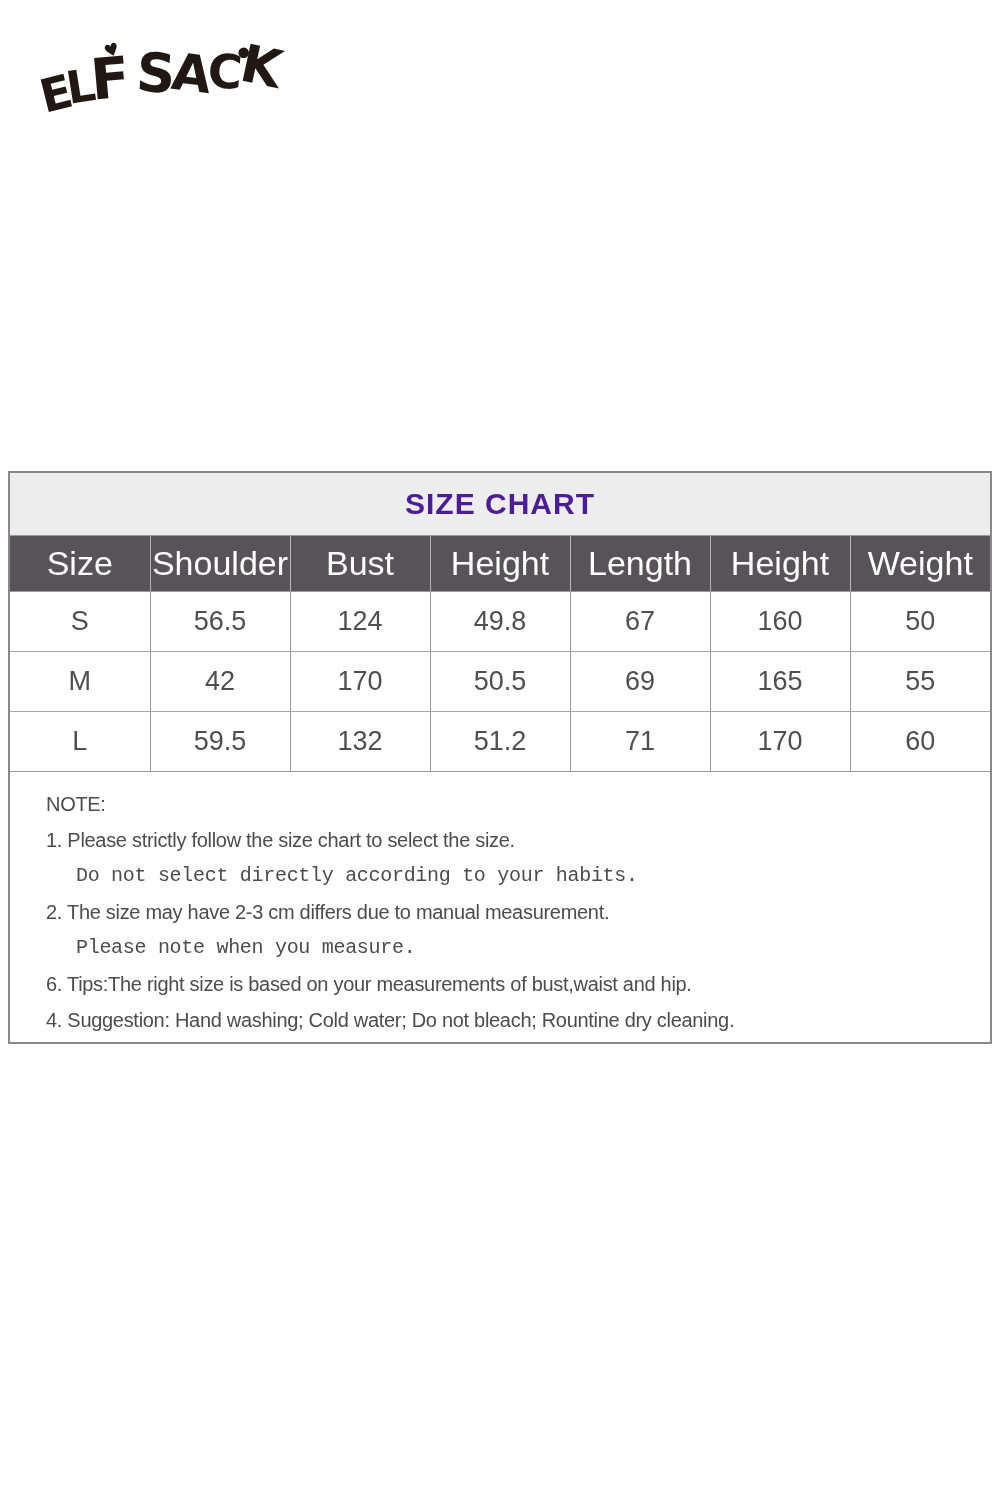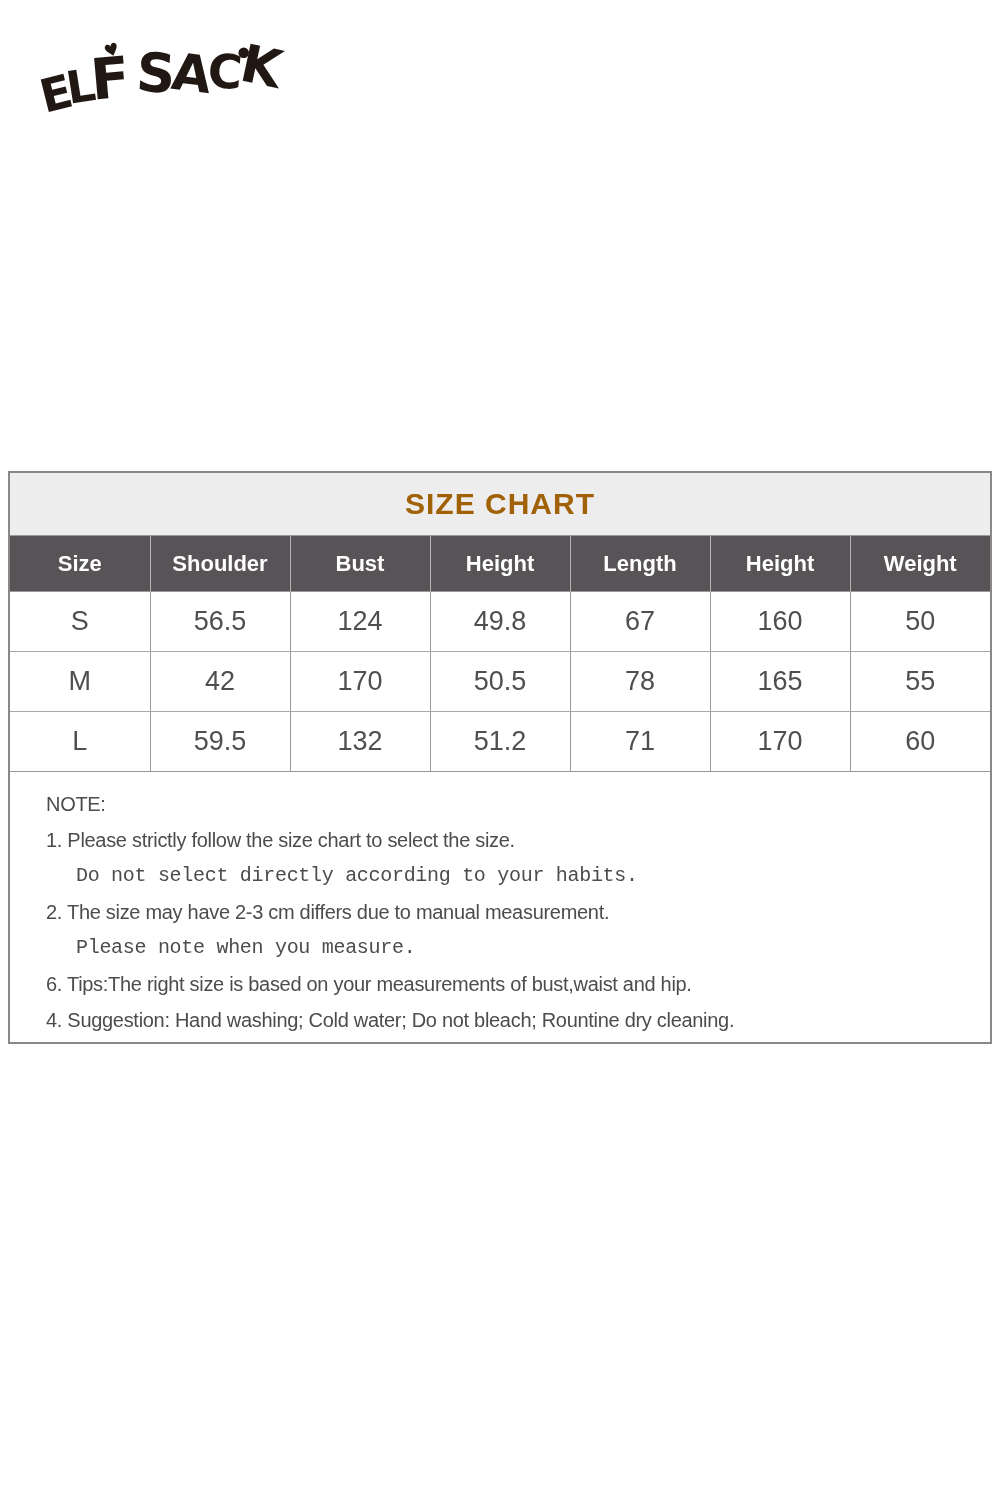--- a/index.html
+++ b/index.html
@@ -64,33 +64,33 @@
   .title-row {
     height: 62px;
     background: #ededed;
     border-bottom: 1px solid #999999;
     display: flex;
     align-items: center;
     justify-content: center;
     font-size: 30px;
     font-weight: bold;
     letter-spacing: 1px;
-    color: #a16207;
+    color: #4c1d95;
   }
   table.size-table {
     width: 100%;
     border-collapse: collapse;
     table-layout: fixed;
   }
   table.size-table th {
     height: 53px;
     background: #575356;
     color: #ffffff;
-    font-size: 22px;
-    font-weight: bold;
+    font-size: 34px;
+    font-weight: normal;
     border-left: 1px solid #b5b5b5;
     border-bottom: 1px solid #999999;
   }
   table.size-table th:first-child { border-left: none; }
   table.size-table td {
     height: 57px;
     text-align: center;
     vertical-align: middle;
     font-size: 27px;
     color: #4f4f4f;
@@ -147,21 +147,21 @@
           <td>49.8</td>
           <td>67</td>
           <td>160</td>
           <td>50</td>
         </tr>
         <tr>
           <td>M</td>
           <td>42</td>
           <td>170</td>
           <td>50.5</td>
-          <td>78</td>
+          <td>69</td>
           <td>165</td>
           <td>55</td>
         </tr>
         <tr>
           <td>L</td>
           <td>59.5</td>
           <td>132</td>
           <td>51.2</td>
           <td>71</td>
           <td>170</td>

